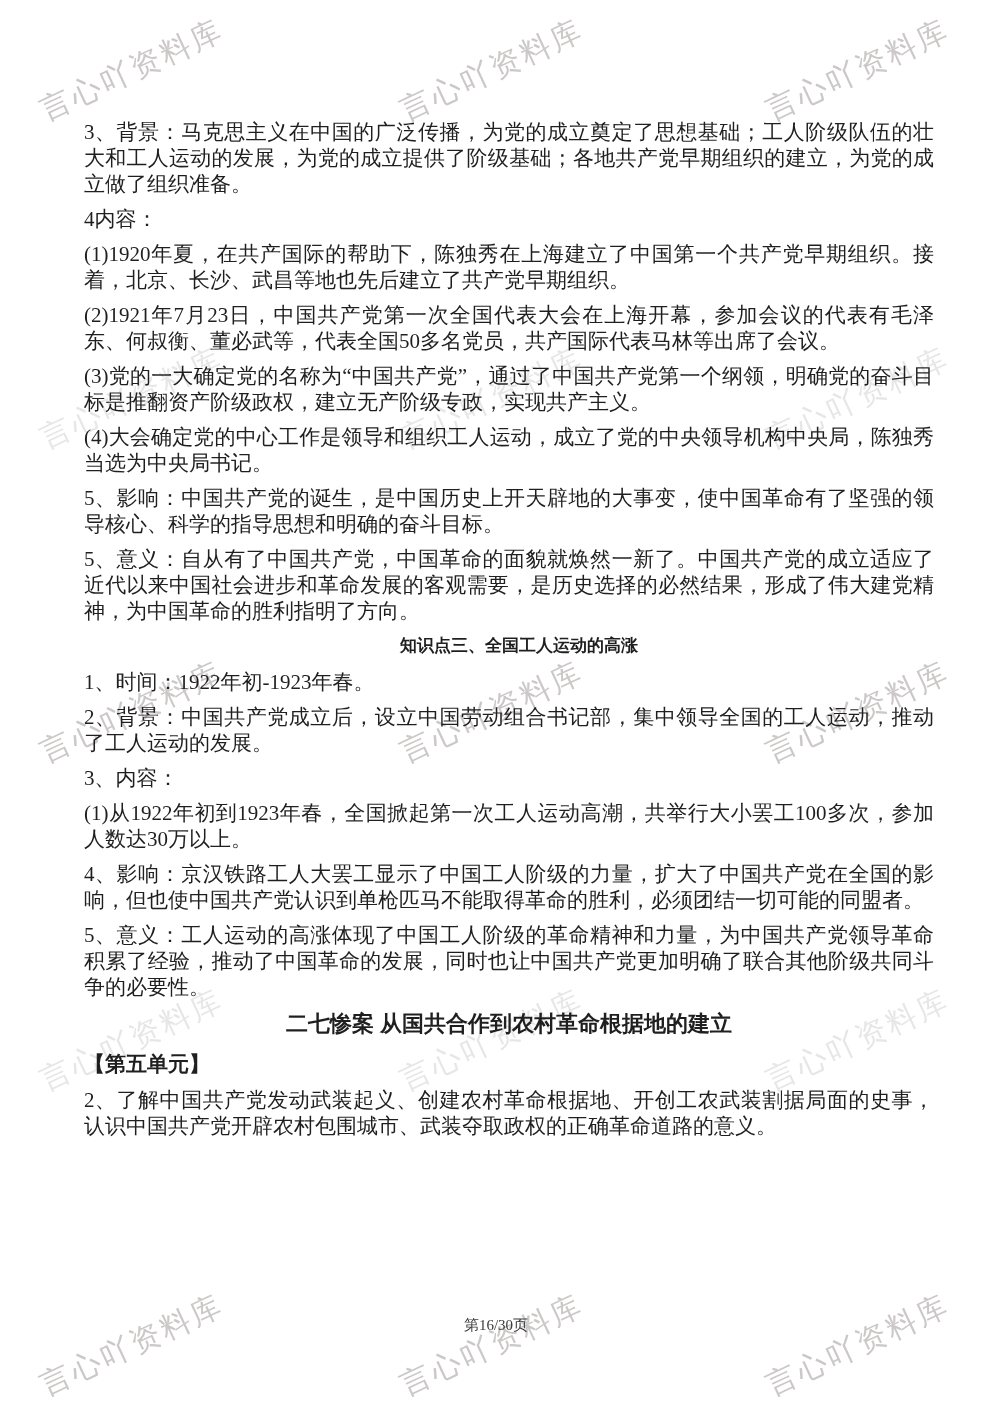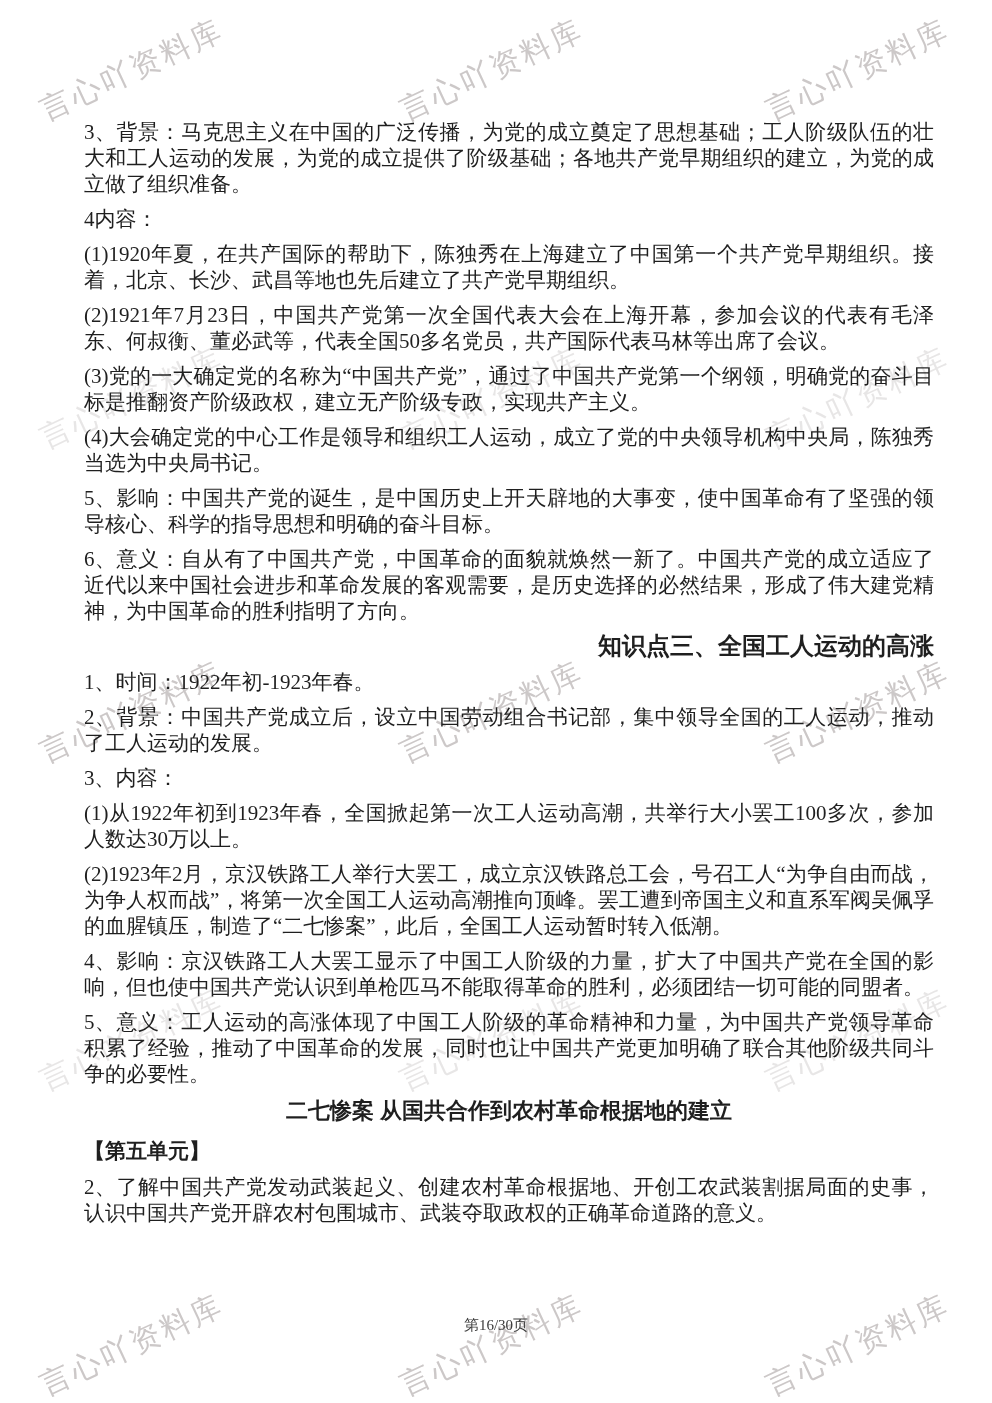--- a/index.html
+++ b/index.html
@@ -36,25 +36,25 @@
     z-index: 1;
     padding: 119px 58px 0 84px;
     font-size: 21px;
     line-height: 26px;
     text-align: justify;
     text-justify: inter-ideograph;
   }
   .para { margin: 0 0 9px 0; }
   .kp-heading {
     font-family: "Liberation Sans", "DejaVu Sans", sans-serif;
-    font-size: 24px;
+    font-size: 17px;
     font-weight: bold;
     line-height: 26px;
     margin: 2px 0 10px 20px;
-    text-align: right;
+    text-align: center;
   }
   .unit-heading {
     font-family: "Liberation Sans", "DejaVu Sans", sans-serif;
     font-size: 22px;
     font-weight: bold;
     line-height: 30px;
     margin: 6px 0 12px 0;
     text-align: center;
   }
   .std-heading {
@@ -101,27 +101,26 @@
     </div>
 
   <main class="content">
     <p class="para">3、背景：马克思主义在中国的广泛传播，为党的成立奠定了思想基础；工人阶级队伍的壮大和工人运动的发展，为党的成立提供了阶级基础；各地共产党早期组织的建立，为党的成立做了组织准备。</p>
     <p class="para">4内容：</p>
     <p class="para">(1)1920年夏，在共产国际的帮助下，陈独秀在上海建立了中国第一个共产党早期组织。接着，北京、长沙、武昌等地也先后建立了共产党早期组织。</p>
     <p class="para">(2)1921年7月23日，中国共产党第一次全国代表大会在上海开幕，参加会议的代表有毛泽东、何叔衡、董必武等，代表全国50多名党员，共产国际代表马林等出席了会议。</p>
     <p class="para">(3)党的一大确定党的名称为“中国共产党”，通过了中国共产党第一个纲领，明确党的奋斗目标是推翻资产阶级政权，建立无产阶级专政，实现共产主义。</p>
     <p class="para">(4)大会确定党的中心工作是领导和组织工人运动，成立了党的中央领导机构中央局，陈独秀当选为中央局书记。</p>
     <p class="para">5、影响：中国共产党的诞生，是中国历史上开天辟地的大事变，使中国革命有了坚强的领导核心、科学的指导思想和明确的奋斗目标。</p>
-    <p class="para">6、意义：自从有了中国共产党，中国革命的面貌就焕然一新了。中国共产党的成立适应了近代以来中国社会进步和革命发展的客观需要，是历史选择的必然结果，形成了伟大建党精神，为中国革命的胜利指明了方向。</p>
+    <p class="para">5、意义：自从有了中国共产党，中国革命的面貌就焕然一新了。中国共产党的成立适应了近代以来中国社会进步和革命发展的客观需要，是历史选择的必然结果，形成了伟大建党精神，为中国革命的胜利指明了方向。</p>
     <h3 class="kp-heading">知识点三、全国工人运动的高涨</h3>
     <p class="para">1、时间：1922年初-1923年春。</p>
     <p class="para">2、背景：中国共产党成立后，设立中国劳动组合书记部，集中领导全国的工人运动，推动了工人运动的发展。</p>
     <p class="para">3、内容：</p>
     <p class="para">(1)从1922年初到1923年春，全国掀起第一次工人运动高潮，共举行大小罢工100多次，参加人数达30万以上。</p>
-    <p class="para">(2)1923年2月，京汉铁路工人举行大罢工，成立京汉铁路总工会，号召工人“为争自由而战，为争人权而战”，将第一次全国工人运动高潮推向顶峰。罢工遭到帝国主义和直系军阀吴佩孚的血腥镇压，制造了“二七惨案”，此后，全国工人运动暂时转入低潮。</p>
     <p class="para">4、影响：京汉铁路工人大罢工显示了中国工人阶级的力量，扩大了中国共产党在全国的影响，但也使中国共产党认识到单枪匹马不能取得革命的胜利，必须团结一切可能的同盟者。</p>
     <p class="para">5、意义：工人运动的高涨体现了中国工人阶级的革命精神和力量，为中国共产党领导革命积累了经验，推动了中国革命的发展，同时也让中国共产党更加明确了联合其他阶级共同斗争的必要性。</p>
     <h2 class="unit-heading">二七惨案 从国共合作到农村革命根据地的建立</h2>
     <h3 class="std-heading">【第五单元】</h3>
     <p class="para">2、了解中国共产党发动武装起义、创建农村革命根据地、开创工农武装割据局面的史事，认识中国共产党开辟农村包围城市、武装夺取政权的正确革命道路的意义。</p>
   </main>
 
   <footer class="footer">
     <span>第16/30页</span>
   </footer>

